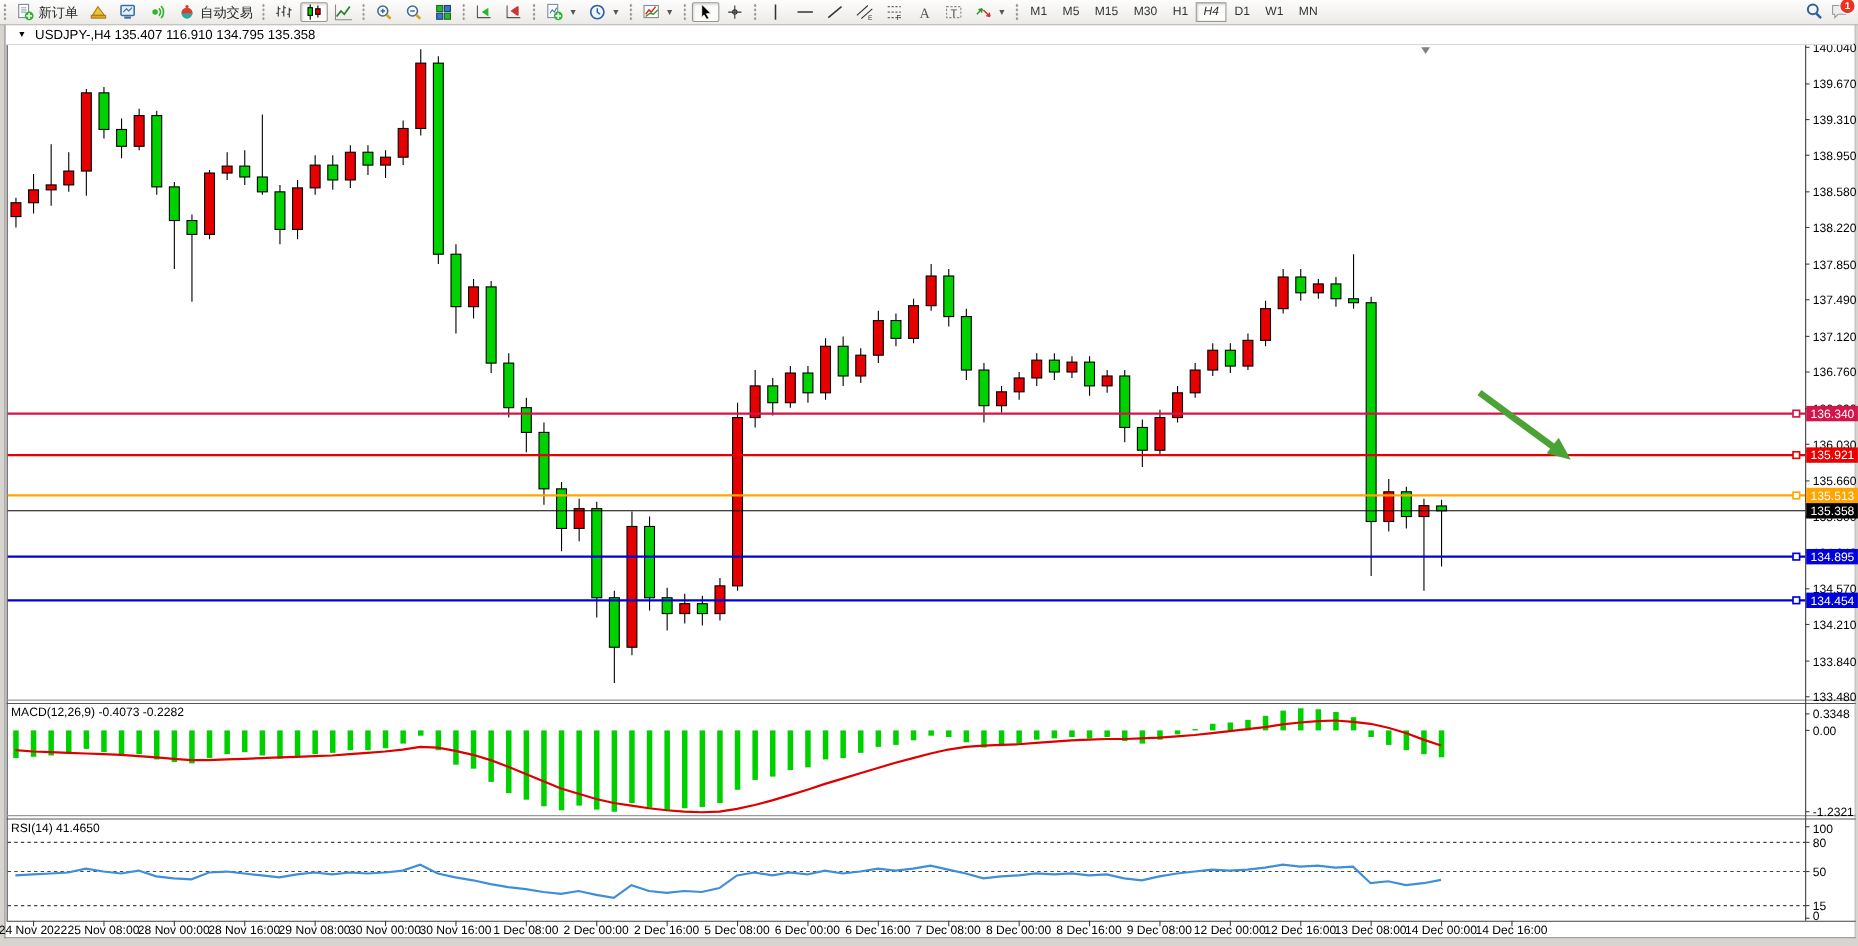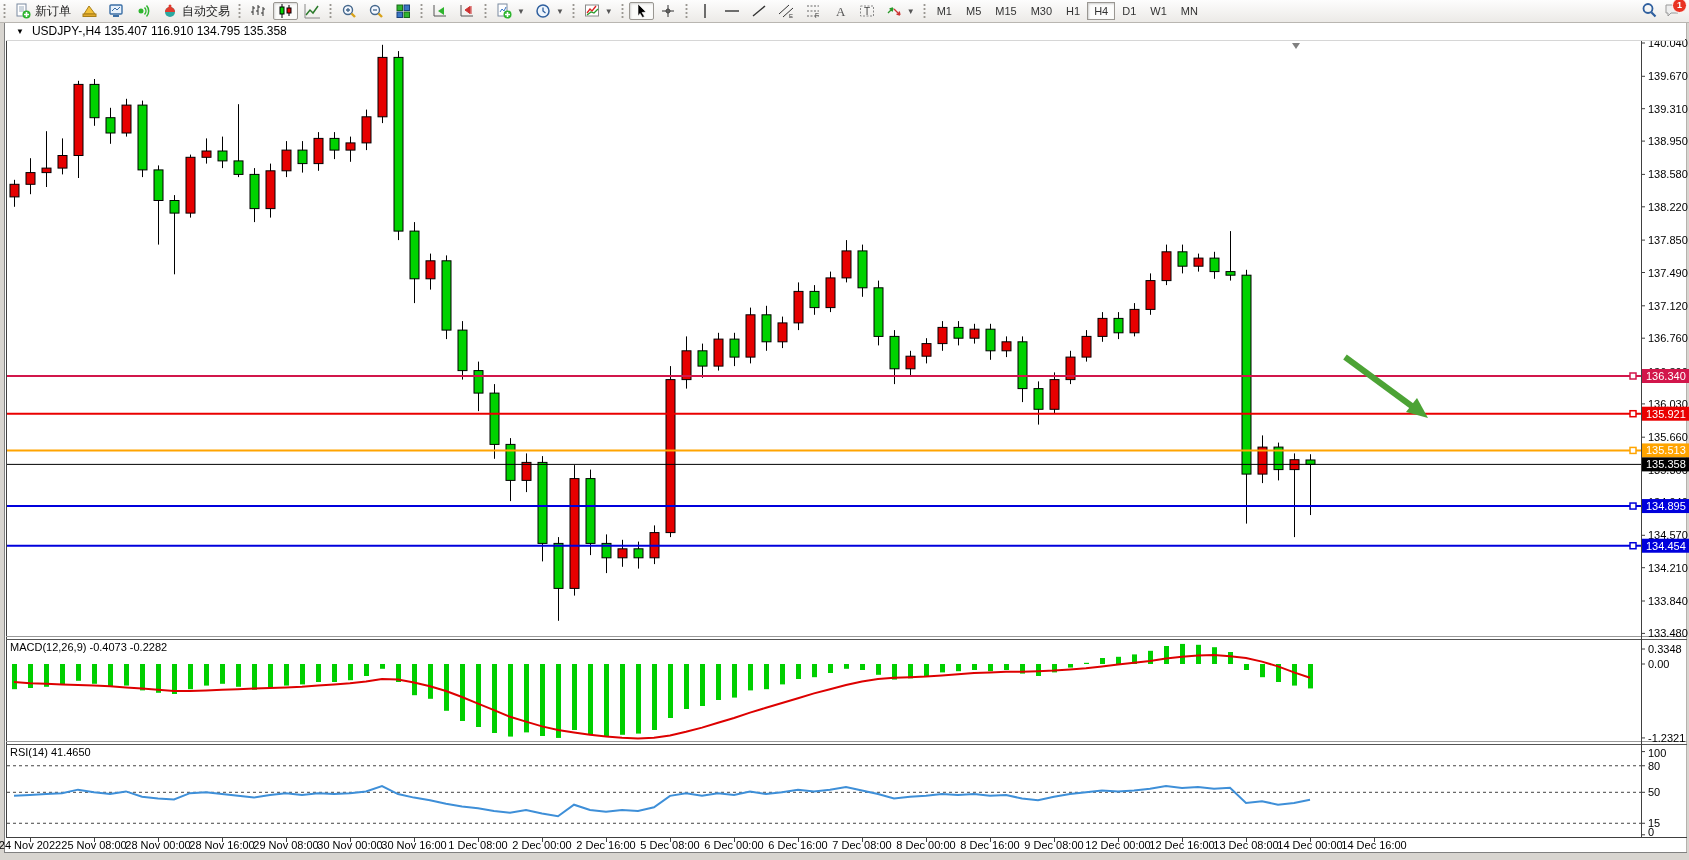--- a/index.html
+++ b/index.html
@@ -13,21 +13,21 @@
     background-image:radial-gradient(circle,#9a9792 1px,transparent 1.2px);
     background-size:3px 4px;background-repeat:repeat-y;}
   .tb-btn{display:flex;align-items:center;gap:3px;padding:1px 3px;margin:0 1px;
     border:1px solid transparent;border-radius:2px;height:18px;box-sizing:border-box;cursor:default;}
   .tb-btn.pressed{background:#fbfbfa;border:1px solid #9a9792;box-shadow:inset 1px 1px 2px rgba(0,0,0,.15);}
   .tb-btn svg{display:block;}
   .tb-label{white-space:nowrap;}
   .tb-arrow{font-size:8px;color:#555;margin-left:1px;}
   .tf-btn{padding:1px 6px;margin:0;border:1px solid transparent;height:18px;
     display:flex;align-items:center;font-size:11px;color:#333;box-sizing:border-box;text-align:right;}
-  .tf-btn.pressed{background:#fcfcfb;border:1px solid #9a9792;box-shadow:inset 1px 1px 2px rgba(0,0,0,.18);}
+  .tf-btn.pressed{background:#fcfcfb;border:1px solid #9a9792;box-shadow:inset 1px 1px 2px rgba(0,0,0,.18);font-style:italic;}
   #tb-right{margin-left:auto;display:flex;align-items:center;padding-right:8px;gap:6px;}
   .badge{position:absolute;top:-4px;right:-6px;background:#e93323;color:#fff;
     border-radius:50%;width:13px;height:13px;font-size:9px;line-height:13px;
     text-align:center;font-weight:bold;border:1px solid #fff;}
   
   #chart-title{position:absolute;left:6px;top:22px;width:1679px;height:18px;background:#fff;
     border-bottom:1px solid #d6d6d6;display:flex;align-items:center;z-index:20;font-size:12px;color:#000;}
   #chart-title .tri{font-size:8px;margin:0 8px 0 10px;color:#000;}
   #chart-svg{position:absolute;left:0;top:0;z-index:10;}
 </style>

